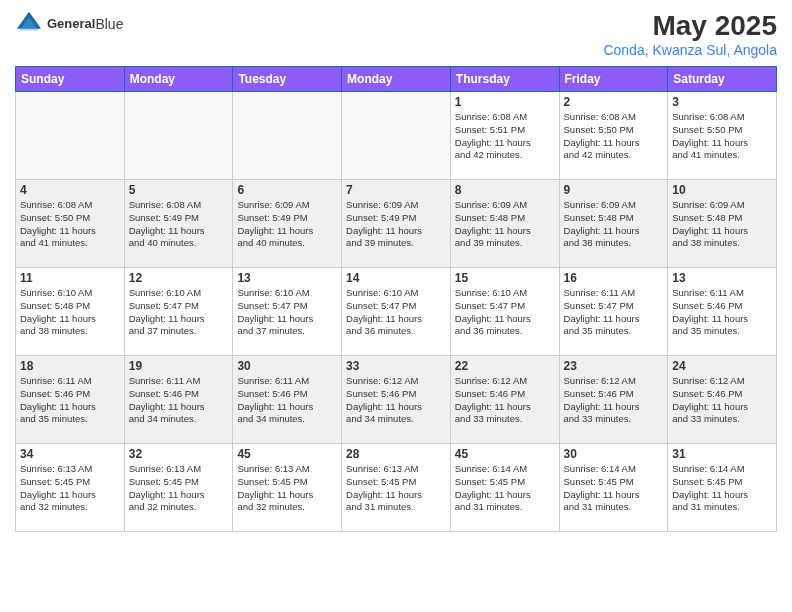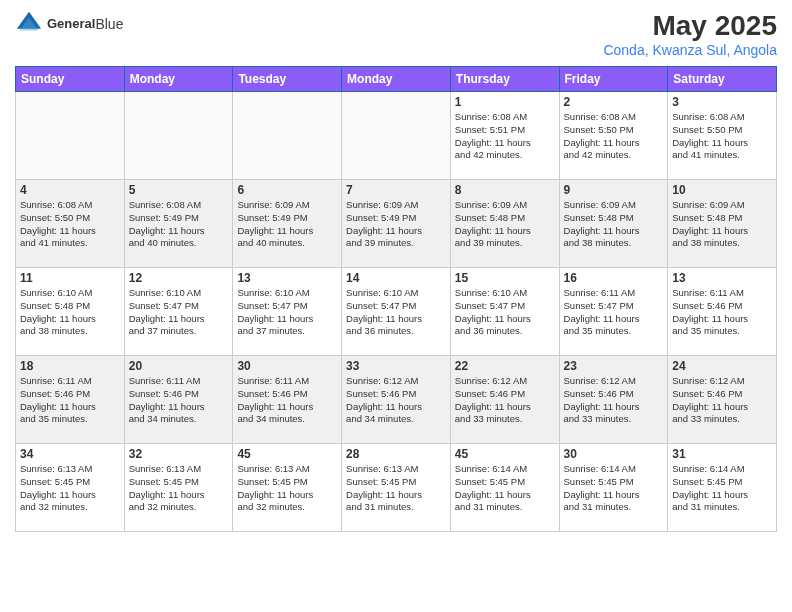--- a/index.html
+++ b/index.html
@@ -211,21 +211,21 @@
             <span class="day-number">13</span>
             <div class="cell-text">Sunrise: 6:11 AM<br>Sunset: 5:46 PM<br>Daylight: 11 hours<br>and 35 minutes.</div>
           </td>
         </tr>
         <tr>
           <td class="shaded">
             <span class="day-number">18</span>
             <div class="cell-text">Sunrise: 6:11 AM<br>Sunset: 5:46 PM<br>Daylight: 11 hours<br>and 35 minutes.</div>
           </td>
           <td class="shaded">
-            <span class="day-number">20</span>
+            <span class="day-number">19</span>
             <div class="cell-text">Sunrise: 6:11 AM<br>Sunset: 5:46 PM<br>Daylight: 11 hours<br>and 34 minutes.</div>
           </td>
           <td class="shaded">
             <span class="day-number">30</span>
             <div class="cell-text">Sunrise: 6:11 AM<br>Sunset: 5:46 PM<br>Daylight: 11 hours<br>and 34 minutes.</div>
           </td>
           <td class="shaded">
             <span class="day-number">33</span>
             <div class="cell-text">Sunrise: 6:12 AM<br>Sunset: 5:46 PM<br>Daylight: 11 hours<br>and 34 minutes.</div>
           </td>

